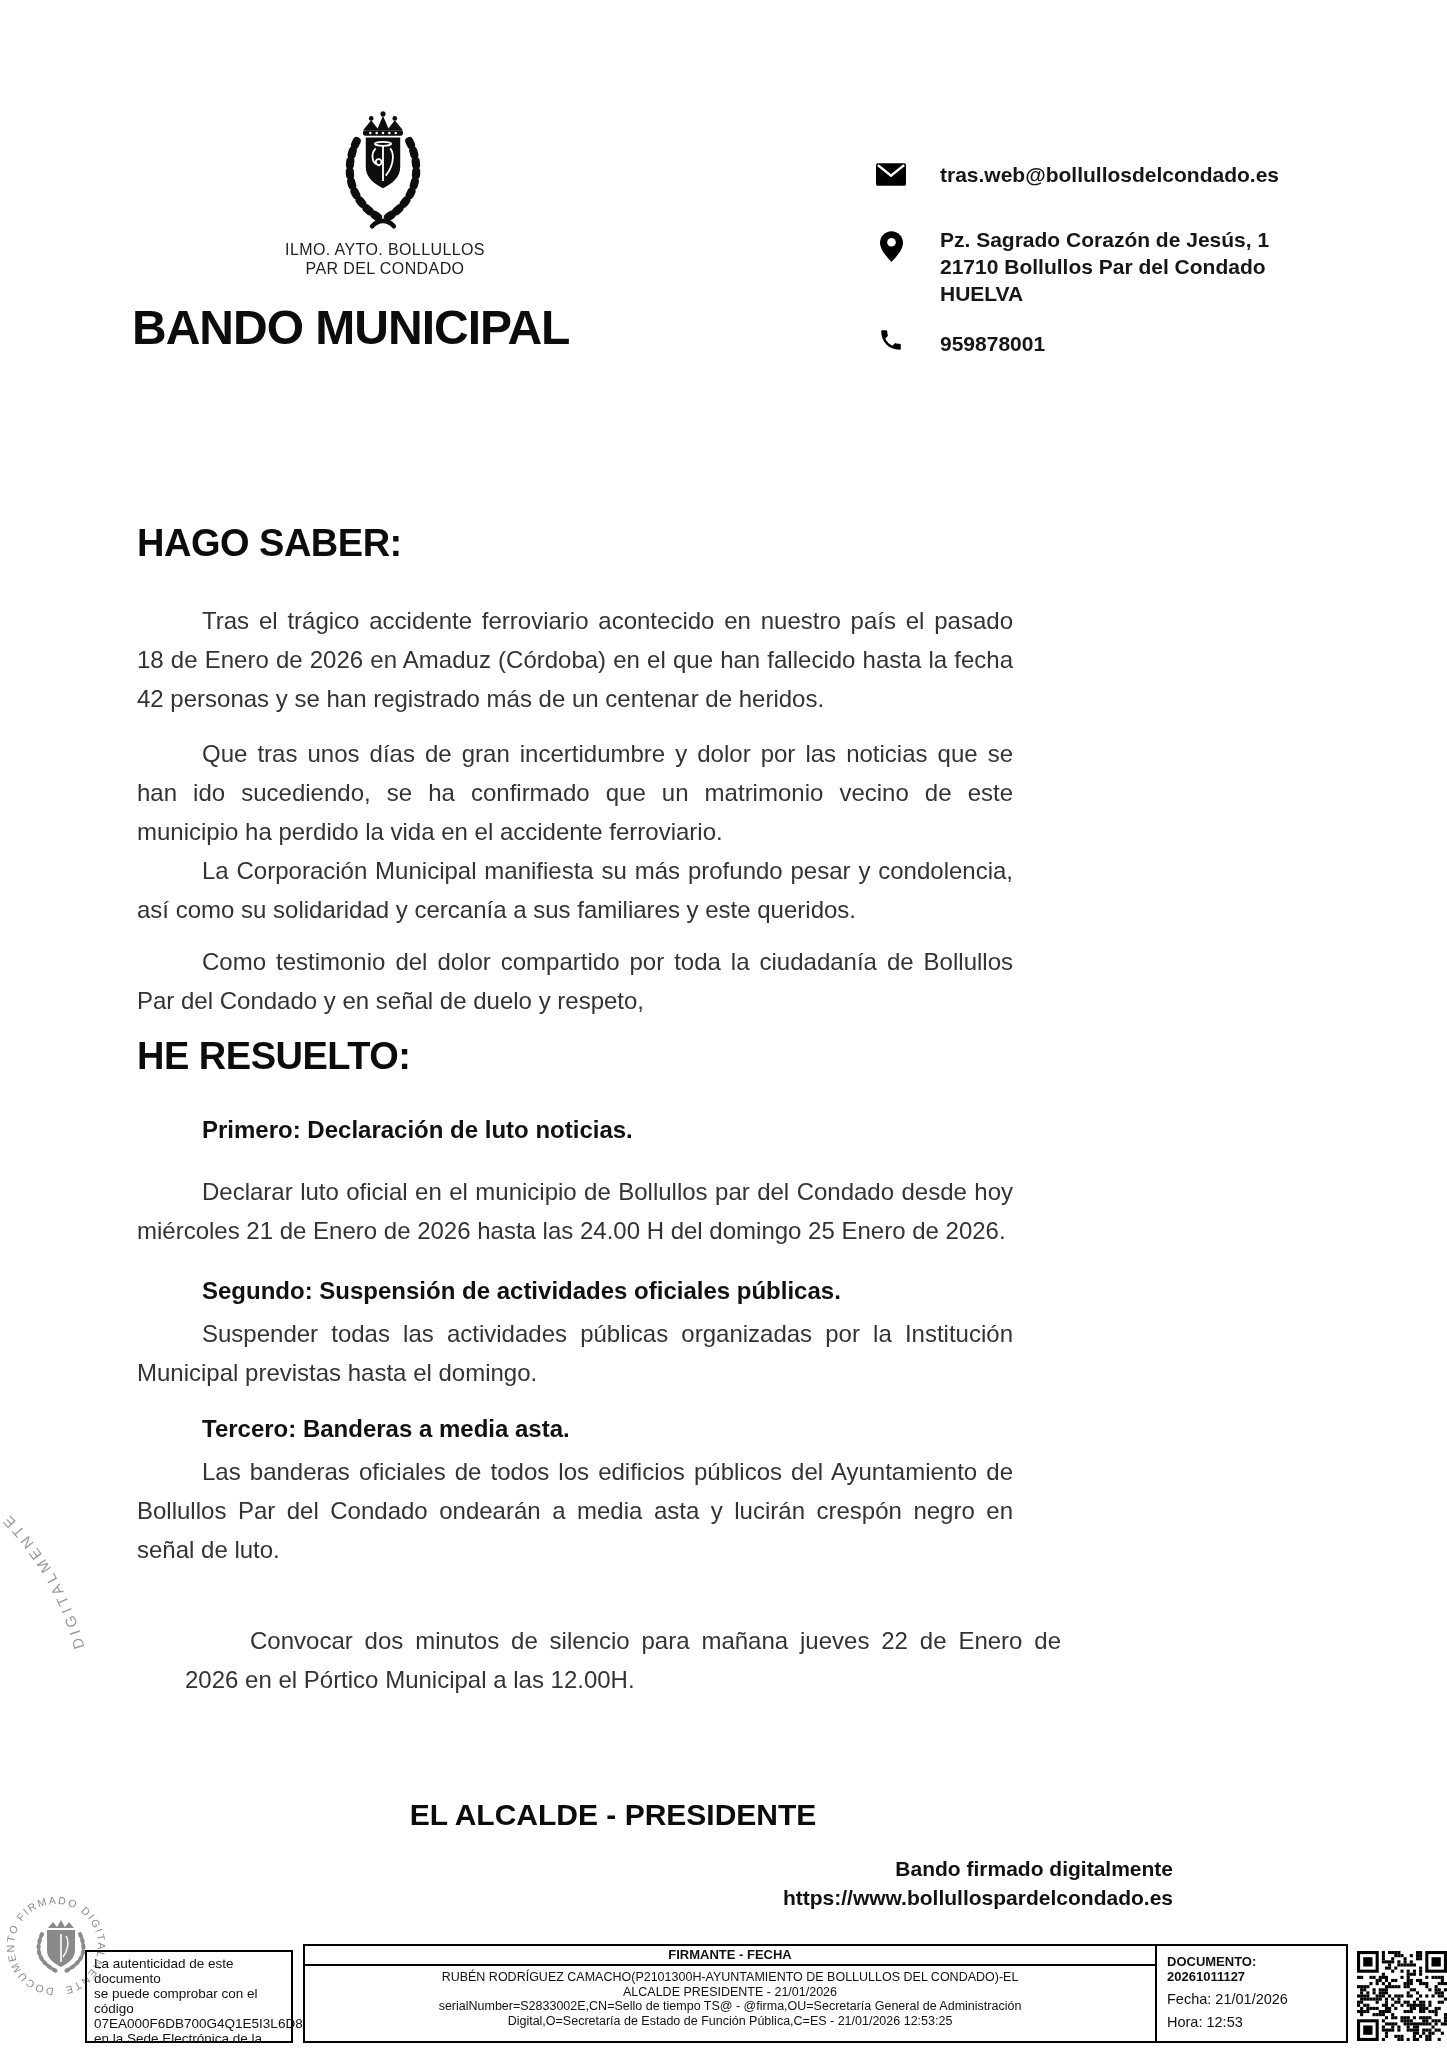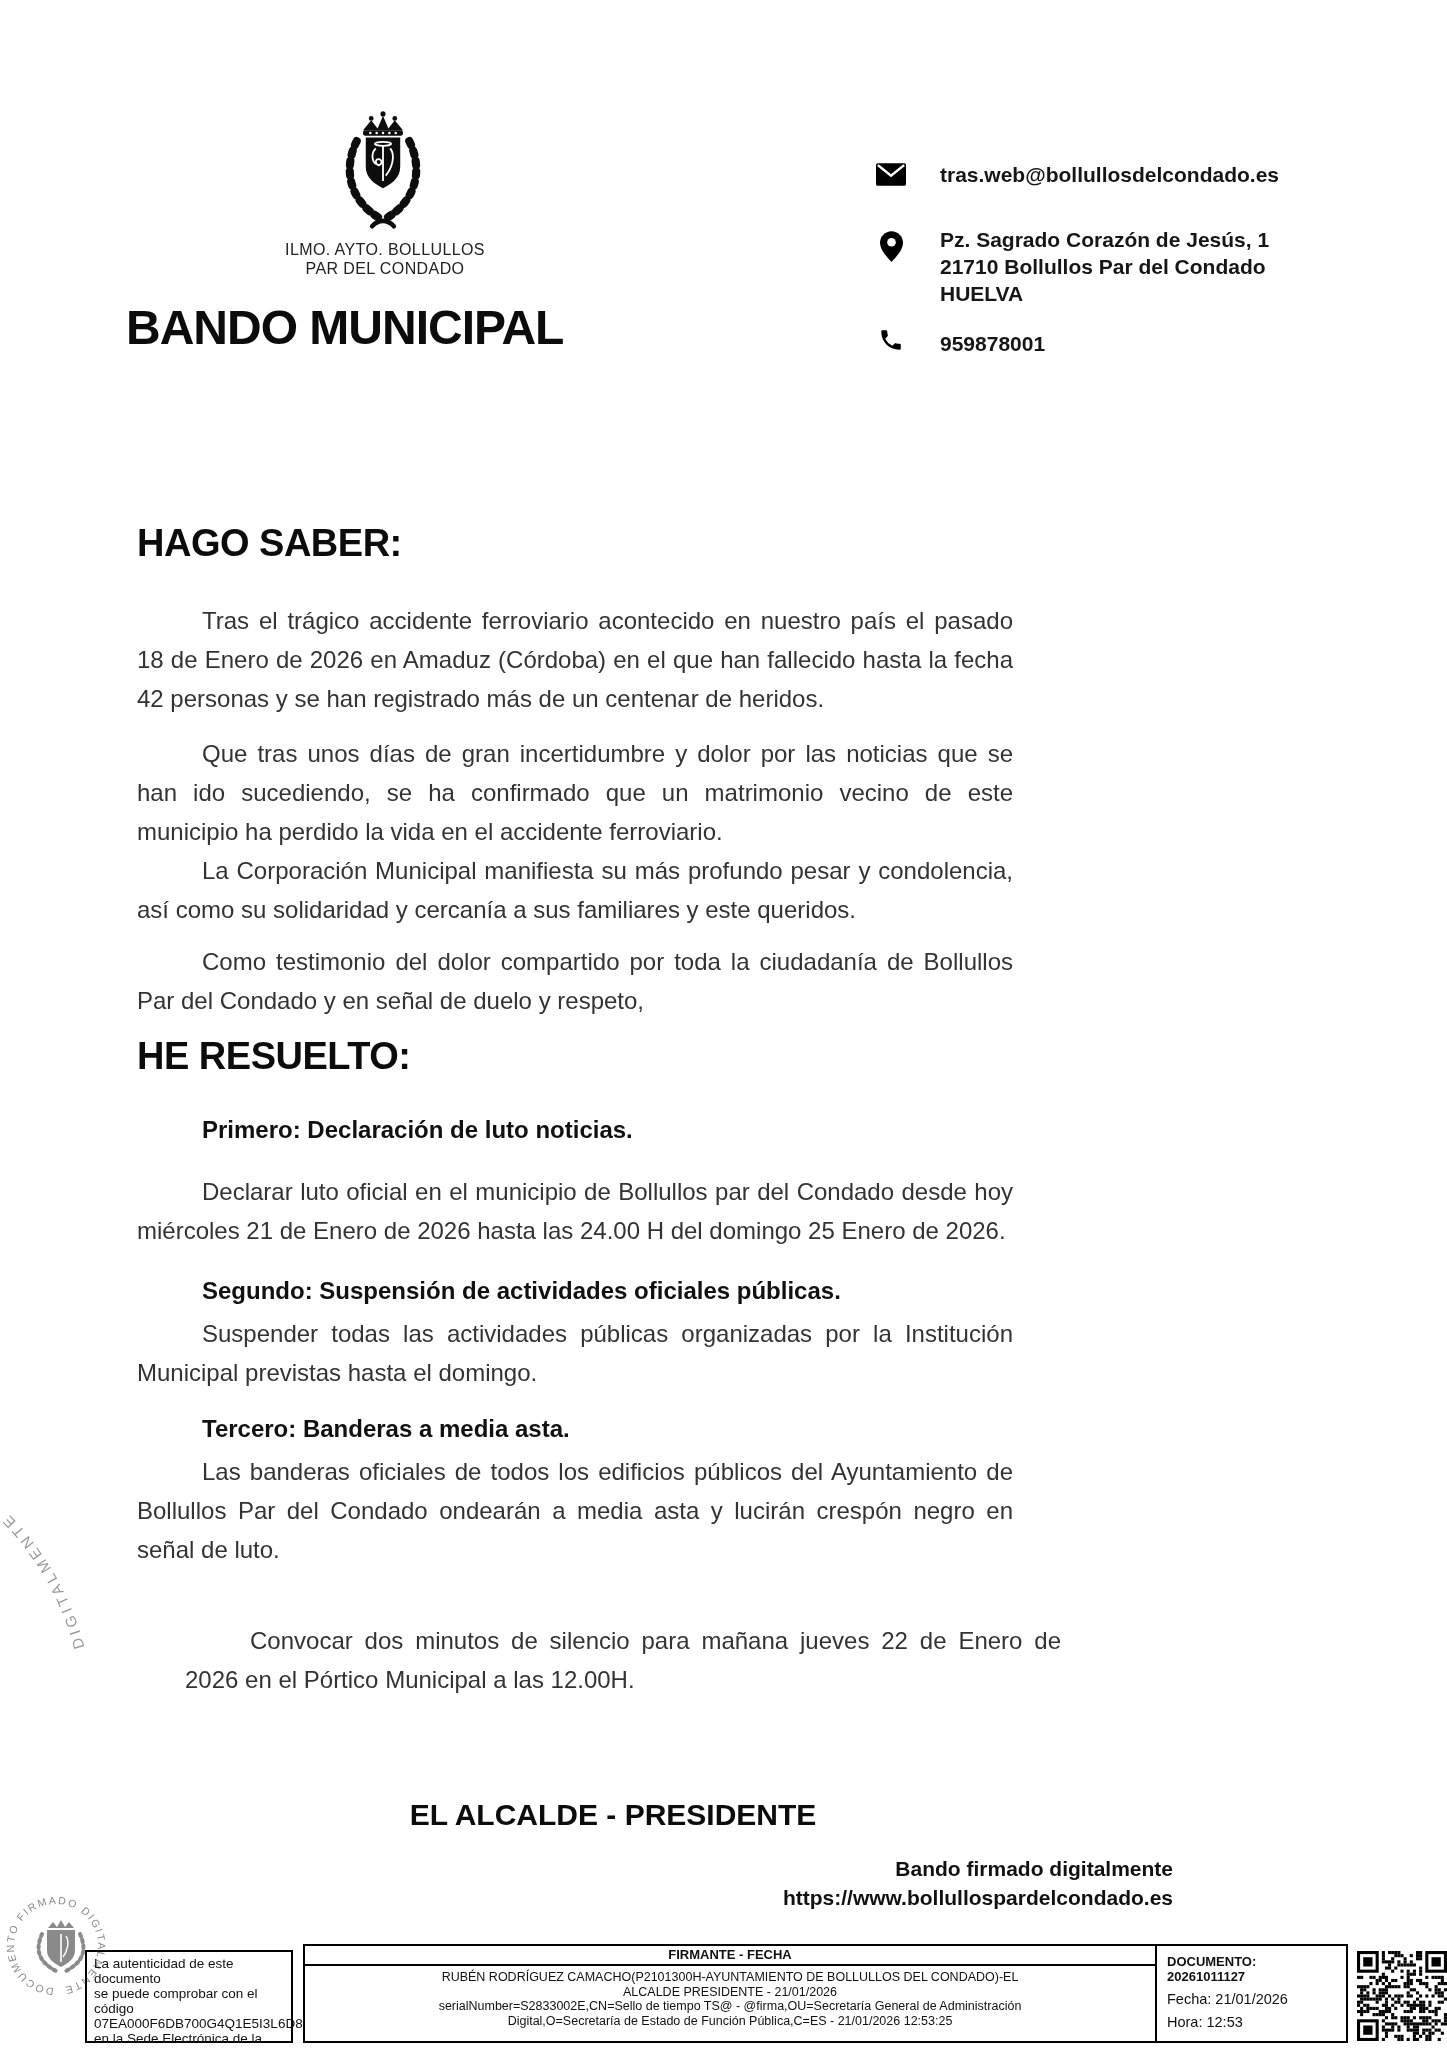--- a/index.html
+++ b/index.html
@@ -6,21 +6,21 @@
   html,body { background:#e8e8e8; }
   .page {
     position:relative; width:1447px; height:2048px; margin:0 auto;
     background:#ffffff; overflow:hidden;
     font-family:"Liberation Sans", sans-serif; color:#2e2e2e;
   }
   
   .emblem { position:absolute; left:328px; top:103px; width:110px; height:136px; }
   .logo-caption { position:absolute; left:255px; top:240px; width:260px;
     text-align:center; font-size:16px; line-height:19px; letter-spacing:.4px; color:#222; }
-  .doc-title { position:absolute; left:126px; top:300px; font-size:48px; font-weight:bold;
+  .doc-title { position:absolute; left:132px; top:300px; font-size:48px; font-weight:bold;
     letter-spacing:-1px; color:#0c0c0c; white-space:nowrap; }
   .c-icon { position:absolute; }
   .c-text { position:absolute; left:940px; font-size:21px; font-weight:bold; color:#161616; line-height:27px; }
   .email-text { top:161px; }
   .addr-text { top:226px; }
   .phone-text { top:330px; }
   
   .blk { position:absolute; left:137px; width:876px; font-size:24px; line-height:39px;
     text-align:justify; color:#333; }
   .indent { text-indent:65px; }

